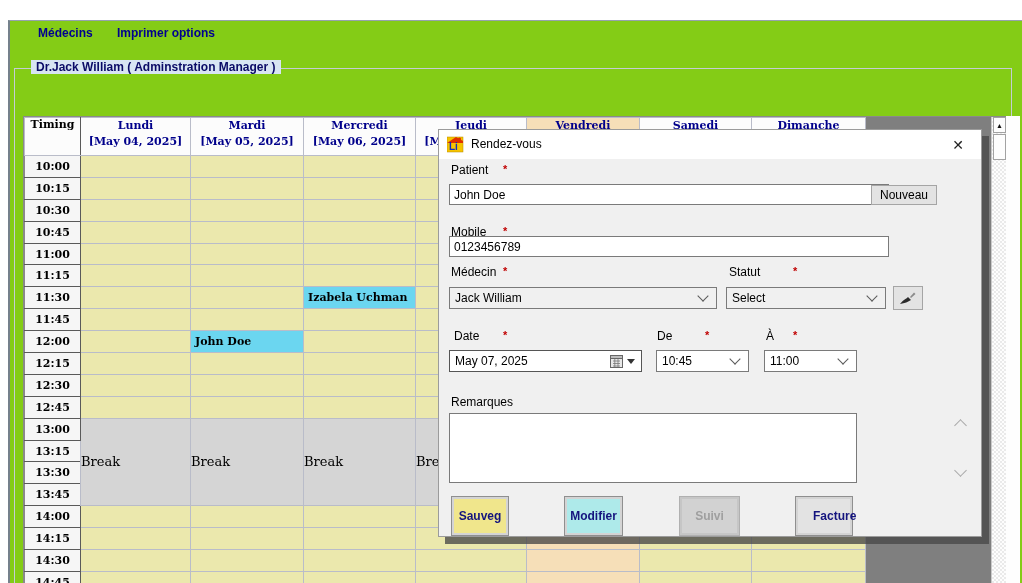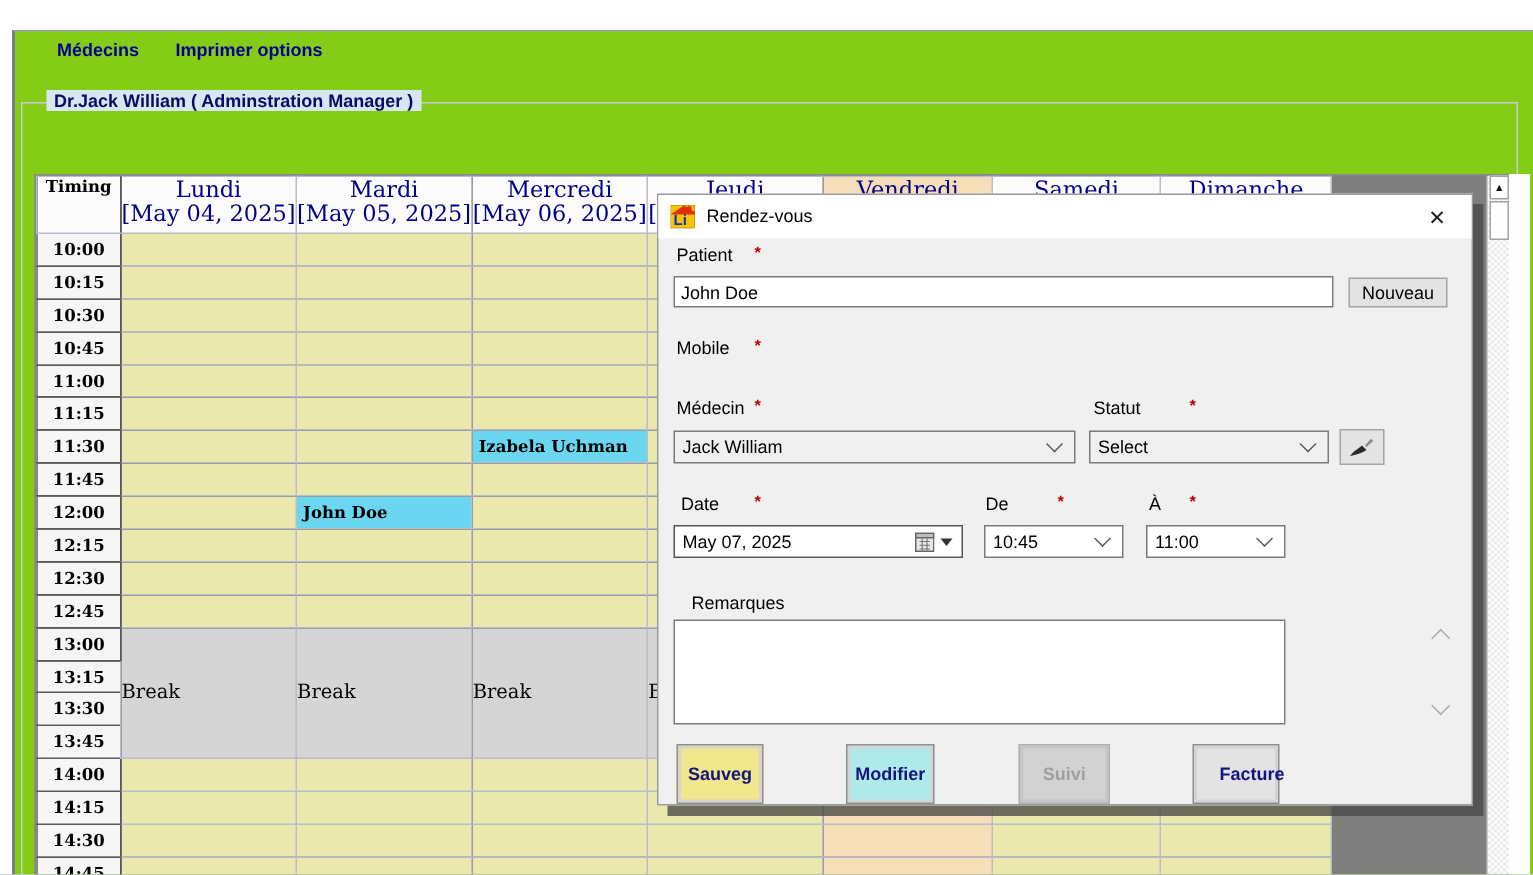--- a/index.html
+++ b/index.html
@@ -20,21 +20,21 @@
                   font-size:12px;font-weight:bold;color:#0a0a66;white-space:nowrap;}
   
   #grid-wrap{position:absolute;left:13px;top:95px;width:983px;height:488px;
              background:#7f7f7f;border:1px solid #8a8a8a;overflow:hidden;}
   table.cal{border-collapse:collapse;table-layout:fixed;font-family:"DejaVu Serif",serif;}
   table.cal th,table.cal td{padding:0;overflow:hidden;white-space:nowrap;}
   th.timing-h{background:#fcfcfc;border:1px solid #b9bcc9;border-right:1px solid #5a5a5a;
               font-size:11px;font-weight:bold;color:#000;vertical-align:top;padding-top:5px;}
   th.day-h{background:#fcfcfc;border:1px solid #b9bcc9;vertical-align:top;padding-top:4px;}
   th.day-h.today{background:#f6dfb8;}
-  .day-name,.day-date{font-size:15px;font-weight:normal;color:#00008b;line-height:16px;}
+  .day-name,.day-date{font-size:11px;font-weight:bold;color:#00008b;line-height:16px;}
   td.time{background:#f6f6f6;border:1px solid #5a5a5a;border-left:1px solid #8a8a8a;
           font-size:11px;font-weight:bold;color:#000;text-align:center;}
   td.slot{background:#ebe8ad;border:1px solid #b9bcc9;}
   td.slot.today{background:#f6dfb8;}
   td.slot.appt{background:#6bd6f0;font-size:11px;font-weight:bold;color:#000;padding-left:4px;text-align:left;}
   td.break{background:#d5d5d5;border:1px solid #b9bcc9;font-size:13px;font-weight:normal;color:#000;
            padding-left:5px;vertical-align:middle;text-align:left;}
   
   #v-scrollbar{position:absolute;right:0;top:0;width:15px;height:488px;
      background:repeating-conic-gradient(#fdfdfd 0% 25%, #eaeaea 0% 50%) 0 0 / 4px 4px;
@@ -73,21 +73,21 @@
   .ta-chev{position:absolute;width:8px;height:8px;border-right:1.5px solid #a8a8a8;border-bottom:1.5px solid #a8a8a8;}
   #ta-up{right:16px;top:291px;transform:rotate(-135deg);}
   #ta-down{right:16px;top:336px;transform:rotate(45deg);}
   .dlg-btn{position:absolute;top:366px;height:40px;font-family:"Liberation Sans",sans-serif;
            font-size:12px;font-weight:bold;color:#14147e;border:1px solid #8f8f8f;
            box-shadow:inset 0 0 0 2px #d4d4d4;cursor:default;padding:0;}
   #btn-sauveg{left:12px;width:58px;background:#f0e68c;}
   #btn-modifier{left:125px;width:59px;background:#aeeaea;}
   #btn-suivi{left:240px;width:61px;background:#d2d2d2;color:#9f9f9f;box-shadow:inset 0 0 0 2px #c6c6c6;border-color:#b0b0b0;}
   #btn-facture{left:356px;width:58px;background:#e3e3e3;padding-left:17px;}
-  #btn-nouveau{position:absolute;left:460px;top:55px;width:66px;height:20px;background:#e3e3e3;
+  #btn-nouveau{position:absolute;left:432px;top:55px;width:66px;height:20px;background:#e3e3e3;
                border:1px solid #a5a5a5;font-family:"Liberation Sans",sans-serif;font-size:12px;color:#000;padding:0;}
   #btn-brush{position:absolute;left:454px;top:156px;width:30px;height:24px;background:#e3e3e3;
              border:1px solid #a5a5a5;display:flex;align-items:center;justify-content:center;padding:0;}
 </style>
 </head>
 <body>
 
 <div id="screen">
   <div id="window">
 
@@ -346,20 +346,21 @@
         <span id="dlg-close">✕</span>
       </div>
 
       <span class="dlg-label" style="left:12px;top:33px">Patient</span>
       <span class="req" style="left:64px;top:33px">*</span>
       <input class="tbox" style="left: 10px; top: 54px; width: 440px; height: 21px;" value="John Doe">
       <button id="btn-nouveau">Nouveau</button>
 
       <span class="dlg-label" style="left:12px;top:95px">Mobile</span>
       <span class="req" style="left:64px;top:95px">*</span>
+      <input class="tbox" style="left: 10px; top: 106px; width: 440px; height: 21px;" value="0123456789">
 
       <span class="dlg-label" style="left:12px;top:135px">Médecin</span>
       <span class="req" style="left:64px;top:135px">*</span>
       <span class="dlg-label" style="left:290px;top:135px">Statut</span>
       <span class="req" style="left:354px;top:135px">*</span>
 
       <div class="combo gray" style="left:10px;top:157px;width:268px;height:22px">
         <span class="combo-text">Jack William</span>
         <span class="chev"></span>
       </div>
@@ -392,21 +393,21 @@
       </div>
       <div class="combo white" style="left:217px;top:220px;width:93px;height:22px">
         <span class="combo-text">10:45</span>
         <span class="chev"></span>
       </div>
       <div class="combo white" style="left:325px;top:220px;width:93px;height:22px">
         <span class="combo-text">11:00</span>
         <span class="chev"></span>
       </div>
 
-      <span class="dlg-label" style="left:22px;top:265px">Remarques</span>
+      <span class="dlg-label" style="left:12px;top:265px">Remarques</span>
       <textarea id="remarques-box" style=""></textarea>
       <span class="ta-chev" id="ta-up"></span>
       <span class="ta-chev" id="ta-down"></span>
 
       <button class="dlg-btn" id="btn-sauveg">Sauveg</button>
       <button class="dlg-btn" id="btn-modifier">Modifier</button>
       <button class="dlg-btn" id="btn-suivi">Suivi</button>
       <button class="dlg-btn" id="btn-facture">Facture</button>
     </div>
   </div>

